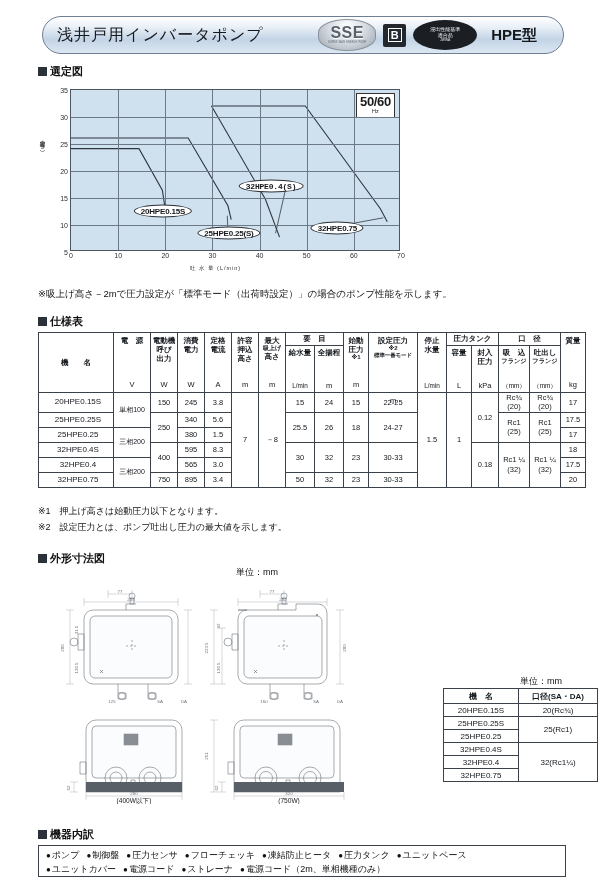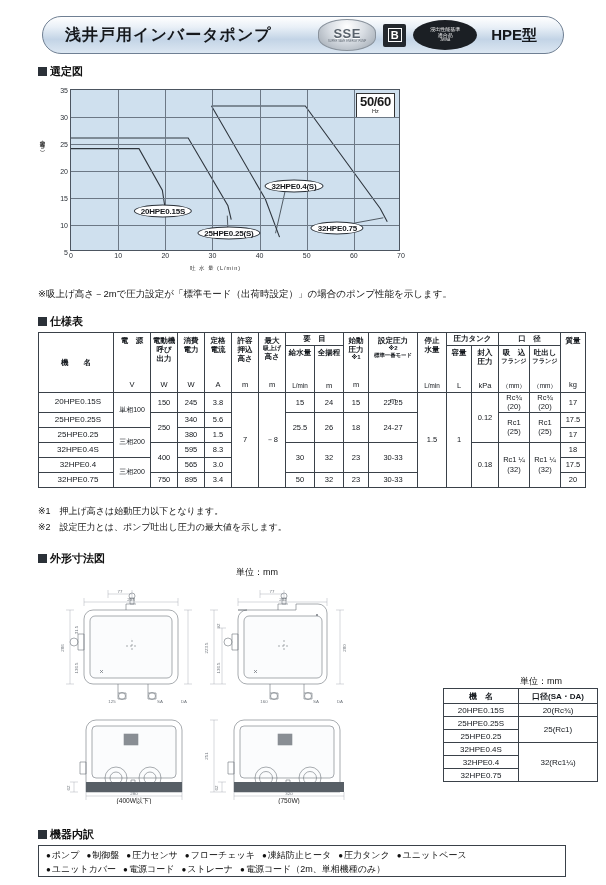--- a/index.html
+++ b/index.html
@@ -18,41 +18,41 @@
   .banner {
     position: absolute; left: 42px; top: 16px;
     width: 522px; height: 38px;
     border: 1px solid #6f7f93;
     border-radius: 19px;
     background: linear-gradient(to bottom, #ffffff 0%, #e9f0f7 28%, #c3d4e6 62%, #dce7f2 100%);
     display: flex; align-items: center;
     box-sizing: border-box;
   }
   .banner-title {
-    font-size: 16px; font-weight: bold;
+    font-size: 16px; font-weight: normal;
     letter-spacing: 1px;
-    margin-left: 22px;
+    margin-left: 14px;
     color: #15181c;
     white-space: nowrap;
   }
   .banner-badges {
     margin-left: auto; margin-right: 14px;
     display: flex; align-items: center; gap: 7px;
   }
   .badge-sse {
     width: 56px; height: 30px;
     border-radius: 50%/42%;
     background: radial-gradient(ellipse at 50% 22%, #ffffff 0%, #d8dde3 45%, #9aa3ad 100%);
     border: 1px solid #8a939d;
     display: flex; flex-direction: column;
     align-items: center; justify-content: center;
     line-height: 1;
   }
   .badge-sse .s1 {
-    font-size: 13px; font-weight: bold; letter-spacing: 0.5px;
+    font-size: 16px; font-weight: bold; letter-spacing: 0.5px;
     color: #59626c;
     text-shadow: 0 1px 0 #fff;
   }
   .badge-sse .s2 { font-size: 2.6px; color: #5b646e; letter-spacing: 0.1px; margin-top: 1px;}
   .badge-b {
     width: 23px; height: 23px;
     background: #23282e; color: #fff;
     display: flex; align-items: center; justify-content: center;
     font-size: 14px; font-weight: bold;
     border-radius: 2px;
@@ -264,21 +264,21 @@
       <div class="ytick" style="top: 108px;">15</div>
       <div class="gl glh" style="top: 81px;"></div>
       <div class="ytick" style="top: 81px;">20</div>
       <div class="gl glh" style="top: 54px;"></div>
       <div class="ytick" style="top: 54px;">25</div>
       <div class="gl glh" style="top: 27px;"></div>
       <div class="ytick" style="top: 27px;">30</div>
       <div class="ytick" style="top: 0px;">35</div>
       <div class="cap-oval" style="left: 91.9286px; top: 120.96px;">20HPE0.15S</div>
       <div class="cap-oval" style="left: 157.929px; top: 142.56px;">25HPE0.25(S)</div>
-      <div class="cap-oval" style="left: 223px; top: 96.12px;">32HPE0.4(S)</div>
+      <div class="cap-oval" style="left: 200px; top: 96.12px; font-family: Liberation Mono, monospace;">32HPE0.4(S)</div>
       <div class="cap-oval" style="left: 266.357px; top: 138.24px;">32HPE0.75</div>
     </div>
   <div class="chart-xaxis-label">吐 水 量 (L/min)</div>
 </div>
 
 <div class="note-line" style="top:288px;">※吸上げ高さ－2mで圧力設定が「標準モード（出荷時設定）」の場合のポンプ性能を示します。</div>
 
 <div class="sec-head" style="left:38px; top:314px;">
   <span>仕様表</span>
 </div>

